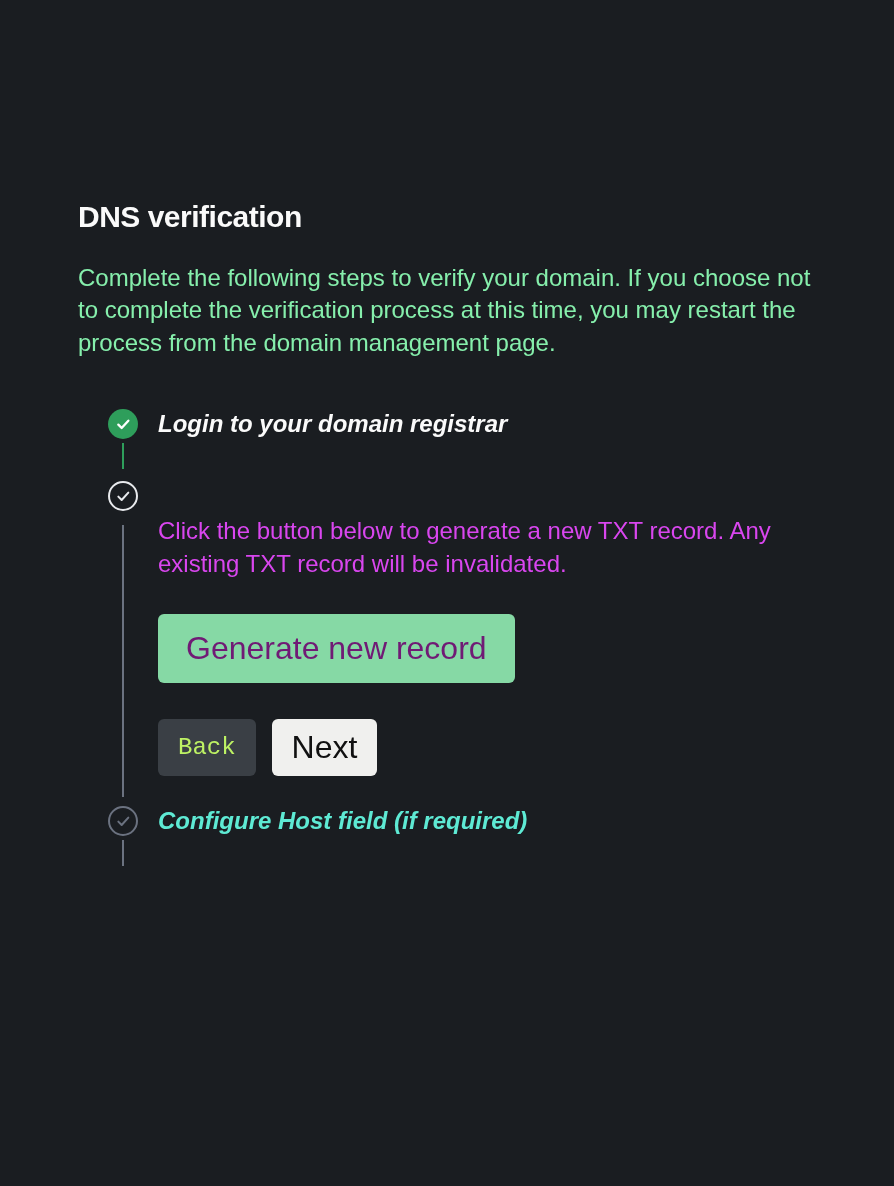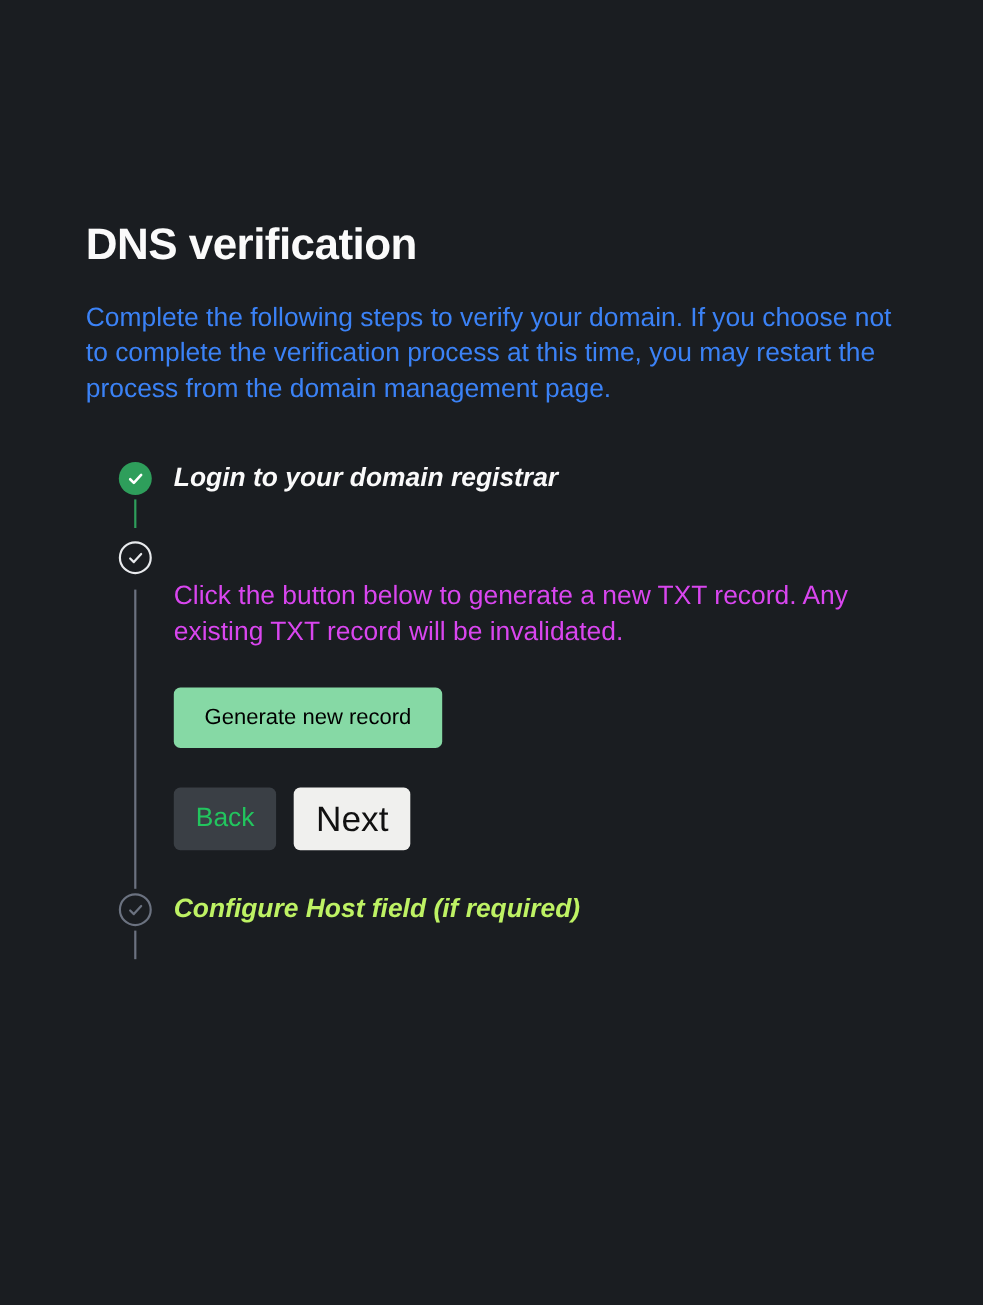--- a/index.html
+++ b/index.html
@@ -9,30 +9,30 @@
   }
   body {
     width: 894px;
     height: 1186px;
     background: #1a1d21;
     color: #e8eaed;
     font-family: -apple-system, BlinkMacSystemFont, "Segoe UI", Helvetica, Arial, sans-serif;
     padding: 200px 78px 0 78px;
   }
   .page-title {
-    font-size: 40px;
+    font-size: 30px;
     font-weight: 700;
     color: #fafafa;
     margin-bottom: 28px;
     letter-spacing: -0.5px;
   }
   .page-description {
     font-size: 24px;
     line-height: 1.35;
-    color: #3b82f6;
+    color: #86efac;
     margin-bottom: 50px;
     max-width: 740px;
   }
   .steps {
     padding-left: 30px;
   }
   .step {
     position: relative;
     padding-left: 50px;
   }
@@ -63,21 +63,21 @@
     height: 16px;
   }
   .step-title {
     font-size: 24px;
     font-weight: 700;
     line-height: 30px;
     color: #fafafa;
     font-style: italic;
   }
   .step-title.dim {
-    color: #bef264;
+    color: #5eead4;
   }
   .connector {
     position: absolute;
     left: 14px;
     width: 2px;
     background: #6b7280;
   }
   .connector.green {
     background: #2e9e5b;
   }
@@ -121,34 +121,35 @@
     align-items: center;
     justify-content: center;
     border: none;
     border-radius: 6px;
     font-family: inherit;
     cursor: pointer;
     font-weight: 500;
   }
   .btn-generate {
     background: #86d9a5;
-    color: #000000;
-    font-size: 20px;
+    color: #701a75;
+    font-size: 32px;
     padding: 16px 28px;
     margin-bottom: 36px;
   }
   .btn-row {
     display: flex;
     gap: 16px;
   }
   .btn-back {
     background: #3a3f45;
-    color: #22c55e;
+    color: #bef264;
     font-size: 24px;
     padding: 10px 20px;
+    font-family: Liberation Mono, monospace;
   }
   .btn-next {
     background: #f0f0ee;
     color: #111;
     font-size: 32px;
     padding: 10px 20px;
   }
 </style>
 </head>
 <body>

